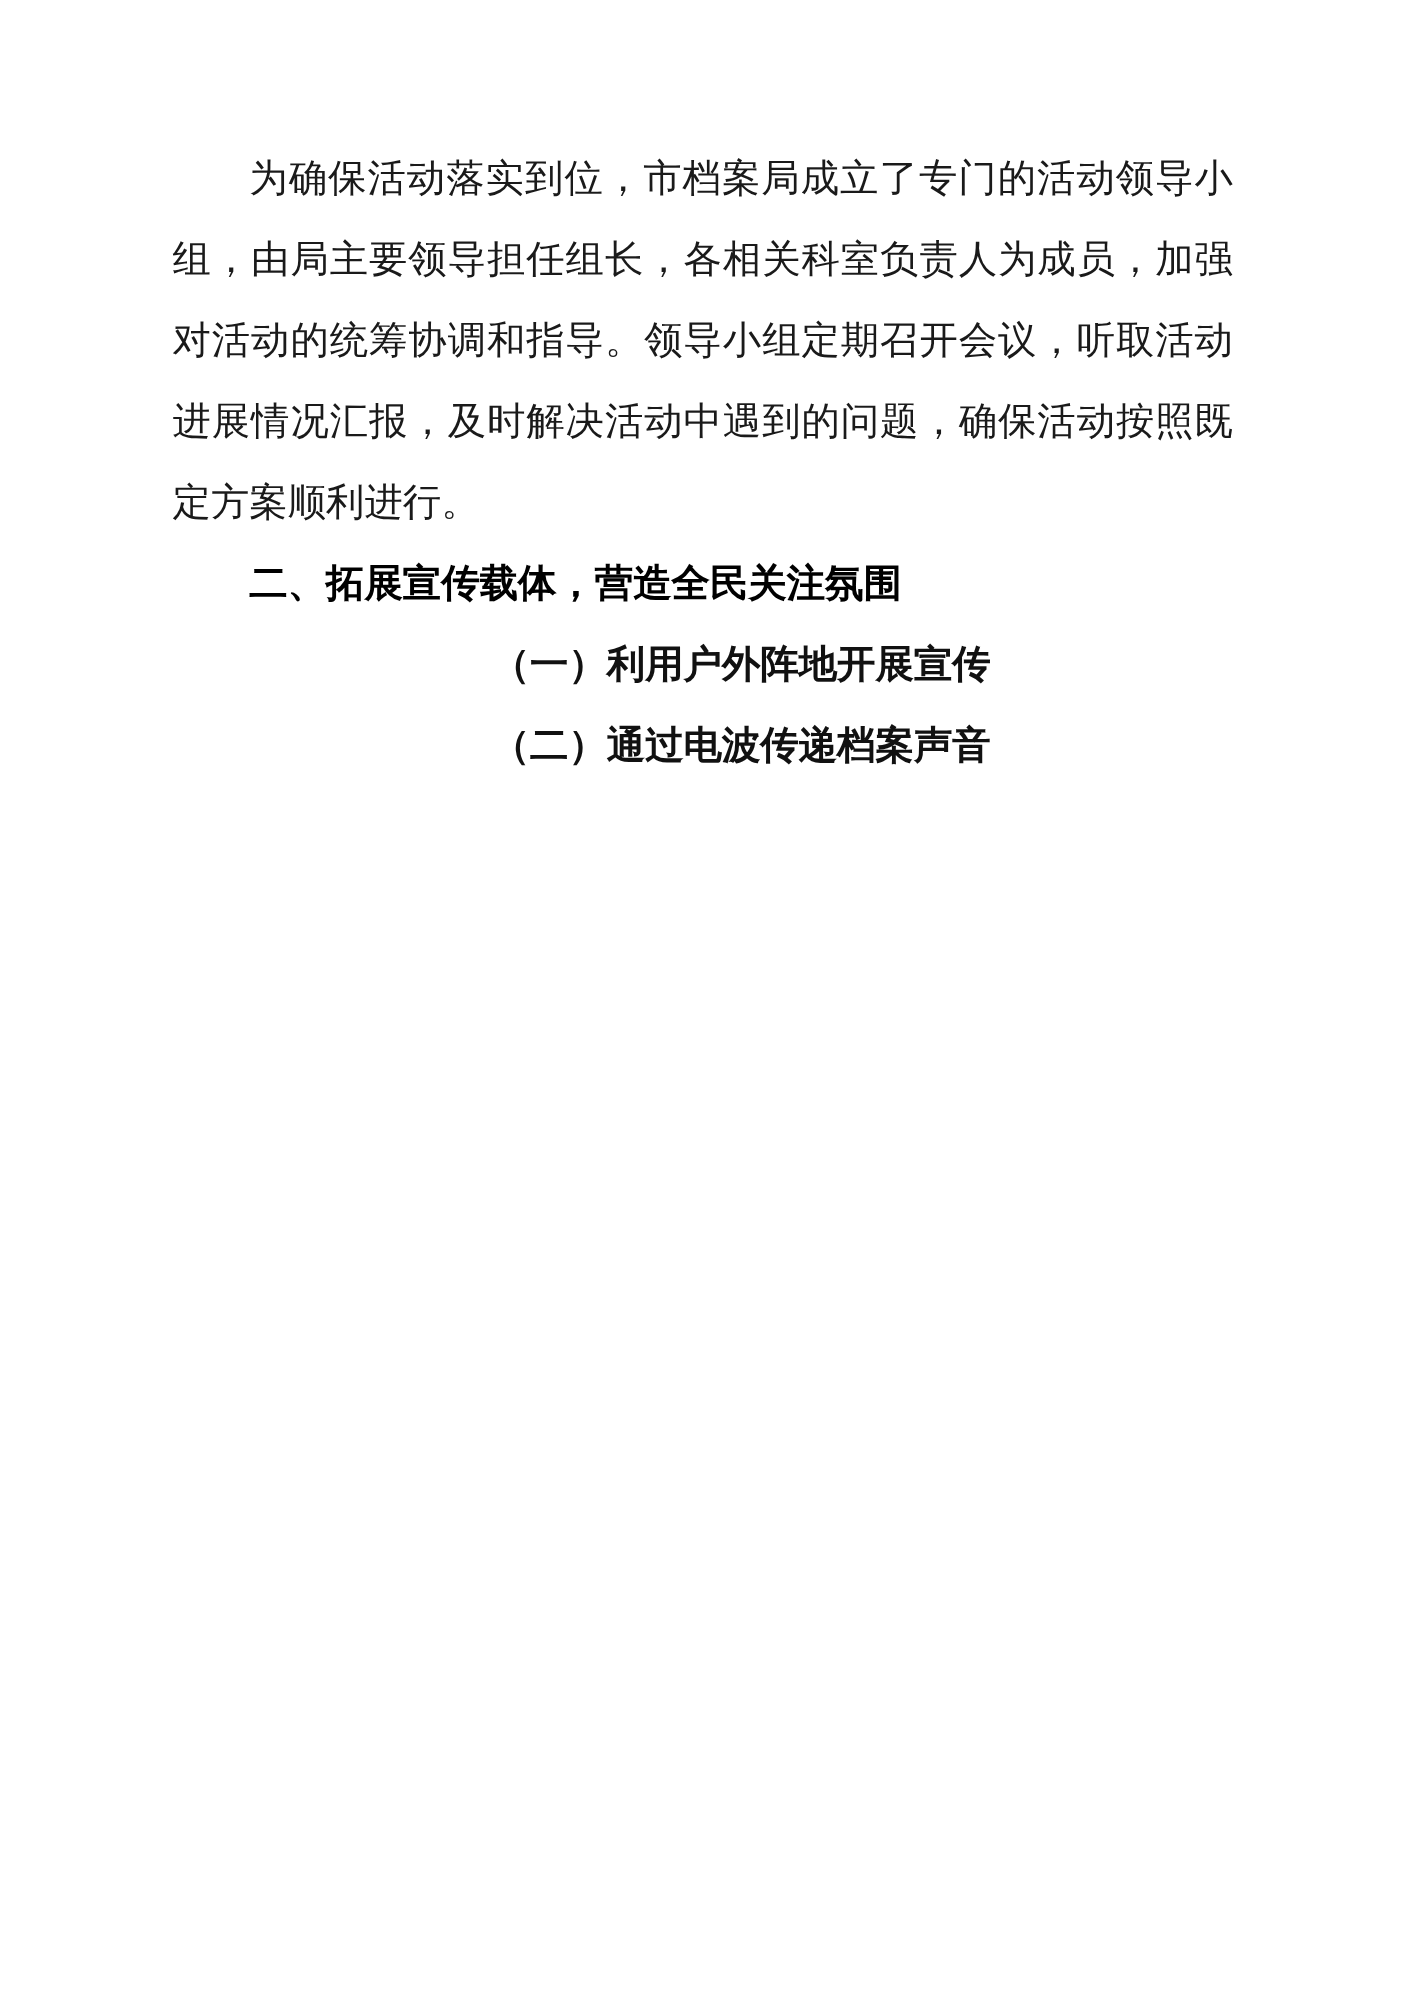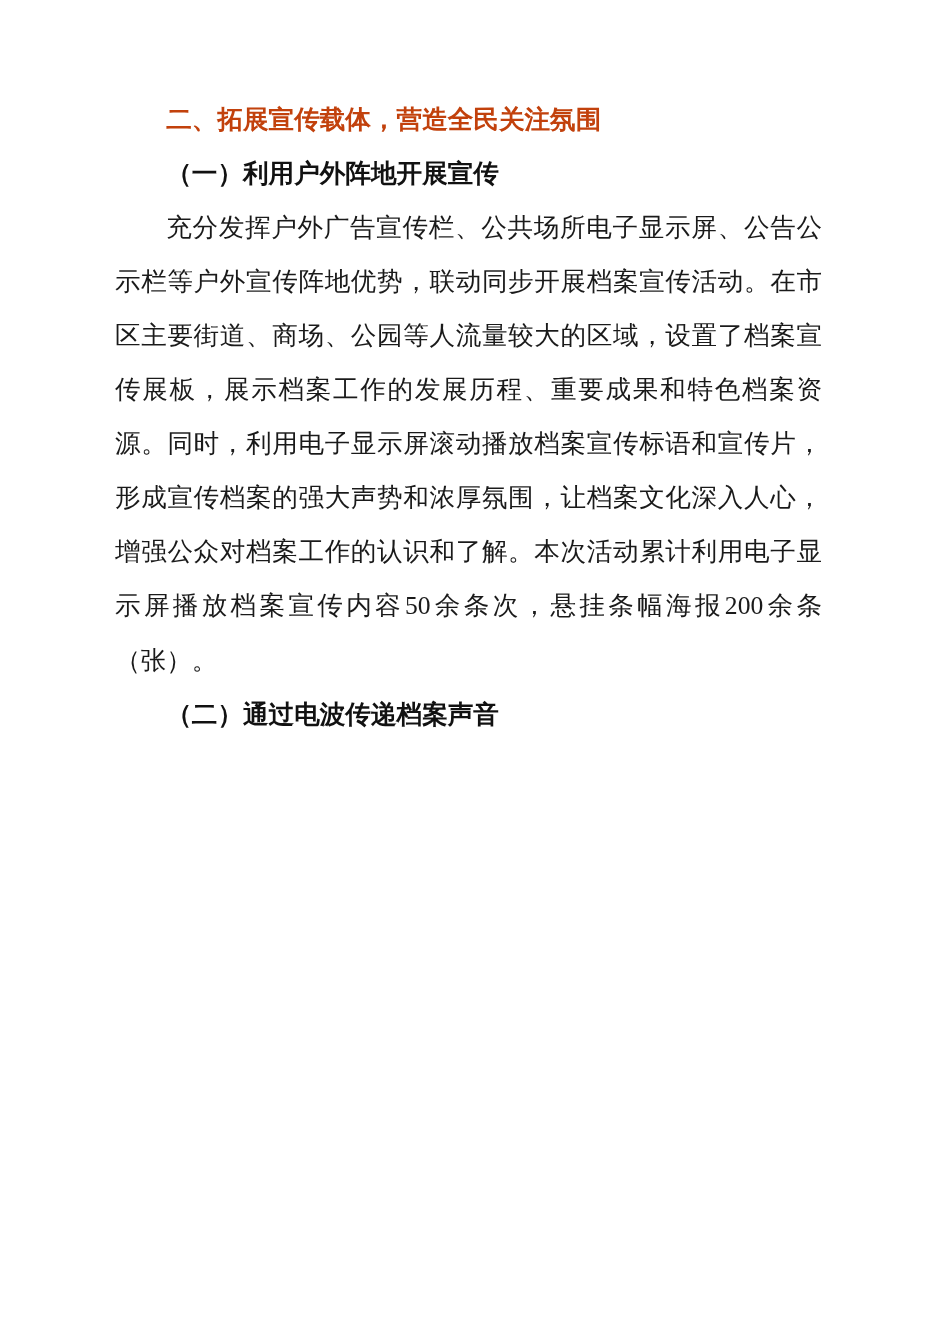--- a/index.html
+++ b/index.html
@@ -38,58 +38,58 @@
     letter-spacing: 0px;
     font-weight: 400;
     -webkit-font-smoothing: antialiased;
   }
 
   
   .heading-1 {
     font-family: "Liberation Sans", "DejaVu Sans", sans-serif;
     font-size: 25.6px;
     line-height: 54px;
-    color: #c2410c;
+    color: #000000;
     font-weight: 700;
     text-indent: 51.2px;
     margin: 0;
     letter-spacing: 0px;
     text-align: left;
   }
 
   
   .heading-2 {
     font-family: "DejaVu Serif", "Liberation Serif", serif;
     font-size: 25.6px;
     line-height: 54px;
     color: #111111;
     font-weight: 600;
     text-indent: 51.2px;
     margin: 0;
-    text-align: left;
+    text-align: center;
     letter-spacing: 0px;
   }
 
   
   .num {
     font-family: "Liberation Serif", "DejaVu Serif", serif;
     font-weight: 400;
     padding: 0 1px;
   }
 </style>
 </head>
 <body>
 
 <div class="page">
   <div class="content">
 
+    <p class="para">为确保活动落实到位，市档案局成立了专门的活动领导小组，由局主要领导担任组长，各相关科室负责人为成员，加强对活动的统筹协调和指导。领导小组定期召开会议，听取活动进展情况汇报，及时解决活动中遇到的问题，确保活动按照既定方案顺利进行。</p>
 
     <h2 class="heading-1">二、拓展宣传载体，营造全民关注氛围</h2>
 
     <h3 class="heading-2">（一）利用户外阵地开展宣传</h3>
 
-    <p class="para">充分发挥户外广告宣传栏、公共场所电子显示屏、公告公示栏等户外宣传阵地优势，联动同步开展档案宣传活动。在市区主要街道、商场、公园等人流量较大的区域，设置了档案宣传展板，展示档案工作的发展历程、重要成果和特色档案资源。同时，利用电子显示屏滚动播放档案宣传标语和宣传片，形成宣传档案的强大声势和浓厚氛围，让档案文化深入人心，增强公众对档案工作的认识和了解。本次活动累计利用电子显示屏播放档案宣传内容<span class="num">50</span>余条次，悬挂条幅海报<span class="num">200</span>余条（张）。</p>
 
     <h3 class="heading-2">（二）通过电波传递档案声音</h3>
 
 
   </div>
 </div>
 
 </body></html>

